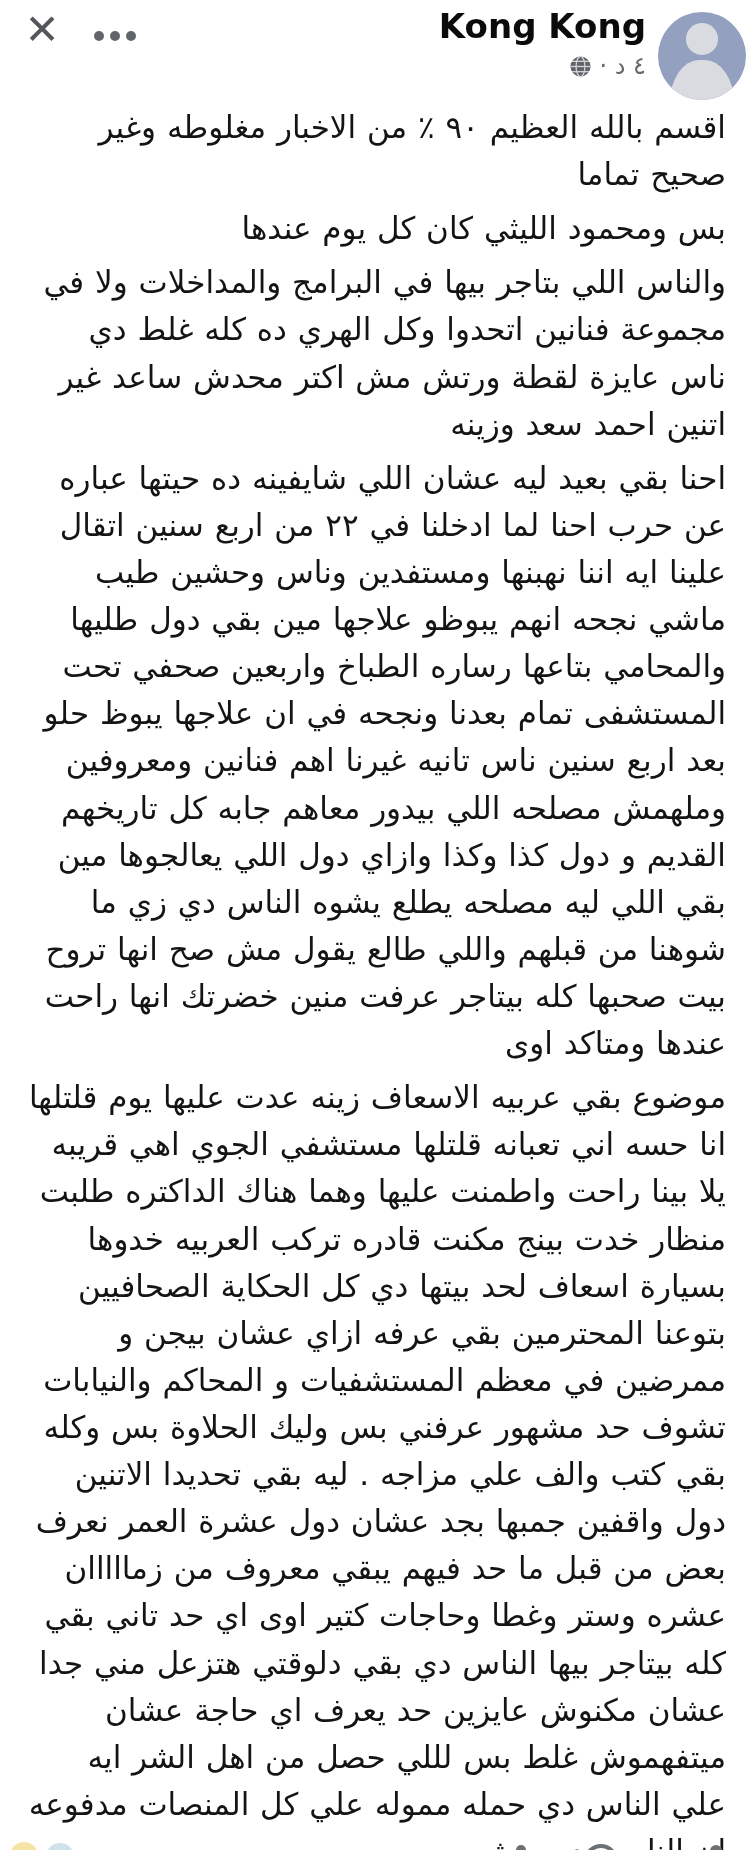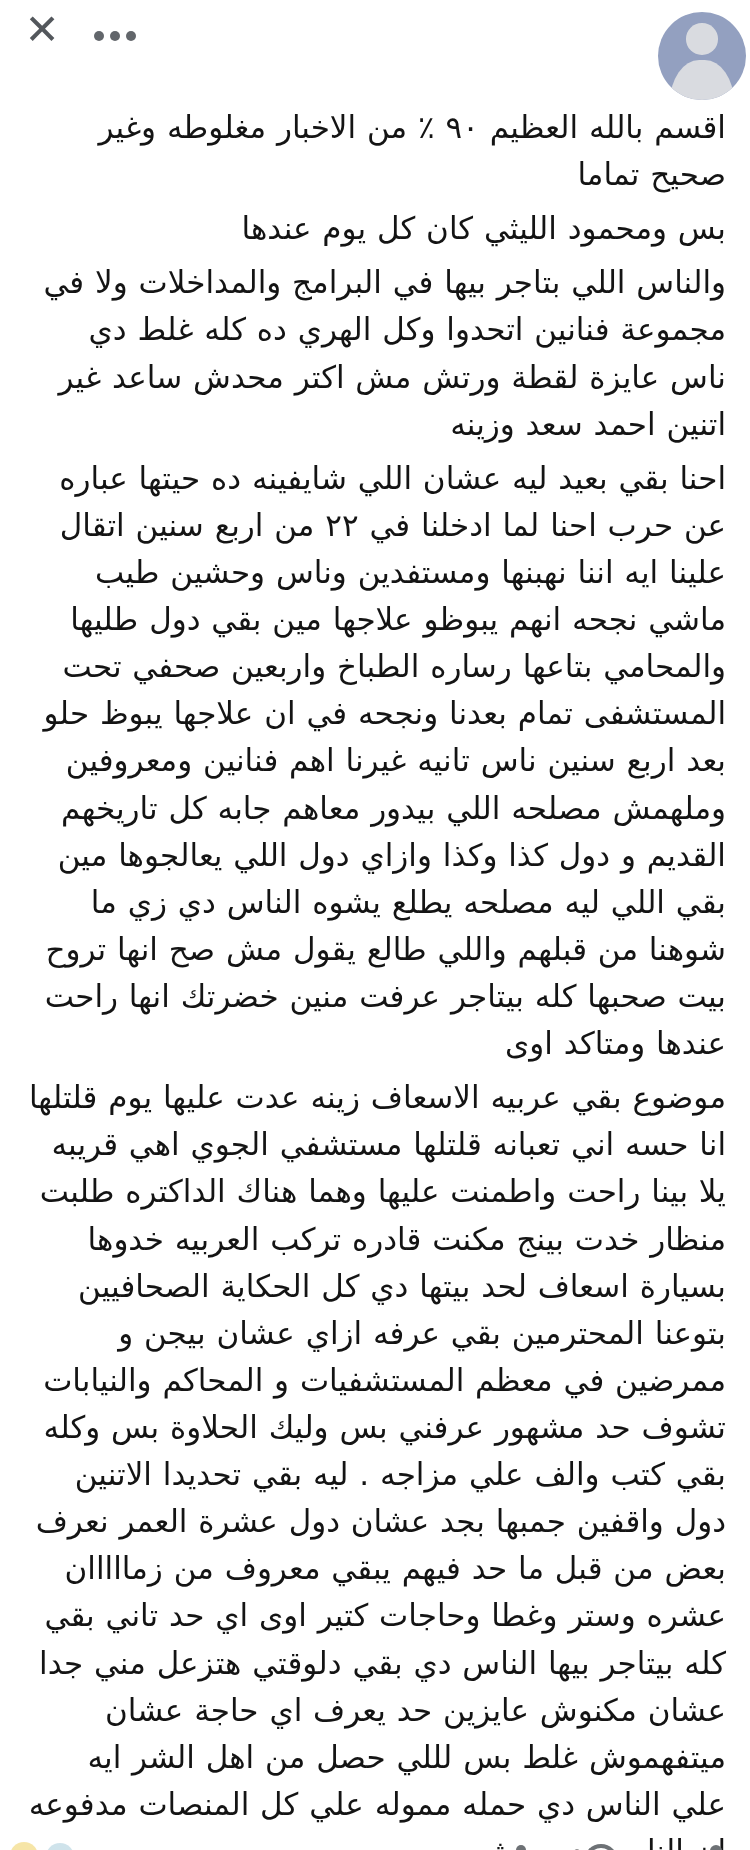--- a/index.html
+++ b/index.html
@@ -67,20 +67,35 @@
 <div class="topbar">
 
   <div class="close-btn">✕</div>
 
   <div class="more-btn">
     <span class="dot"></span>
     <span class="dot"></span>
     <span class="dot"></span>
   </div>
 
+  <div class="author-block">
+    <span class="author-name">Kong Kong</span>
+    <div class="meta-row">
+      <span class="meta-text">٤ د ·</span>
+      <svg class="globe" viewBox="0 0 24 24" aria-hidden="true">
+        <circle cx="12" cy="12" r="10.5" fill="#5f6368"></circle>
+        <g stroke="#cfd1d6" stroke-width="1.4" fill="none">
+          <ellipse cx="12" cy="12" rx="4.6" ry="10.5"></ellipse>
+          <path d="M1.5 12h21"></path>
+          <path d="M3.2 6.6h17.6"></path>
+          <path d="M3.2 17.4h17.6"></path>
+        </g>
+      </svg>
+    </div>
+  </div>
 
   <div class="avatar"></div>
 </div>
 
 <div class="post-body">
 
     <p>اقسم بالله العظيم ٩٠ ٪ من الاخبار مغلوطه وغير صحيح تماما</p>
 
     <p>بس ومحمود الليثي كان كل يوم عندها</p>
 

